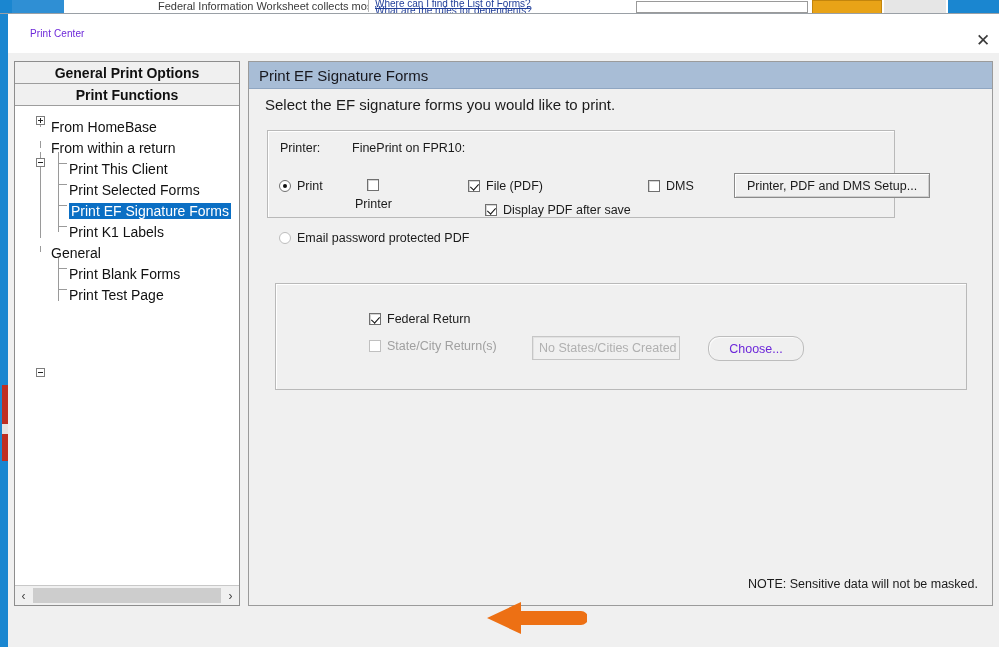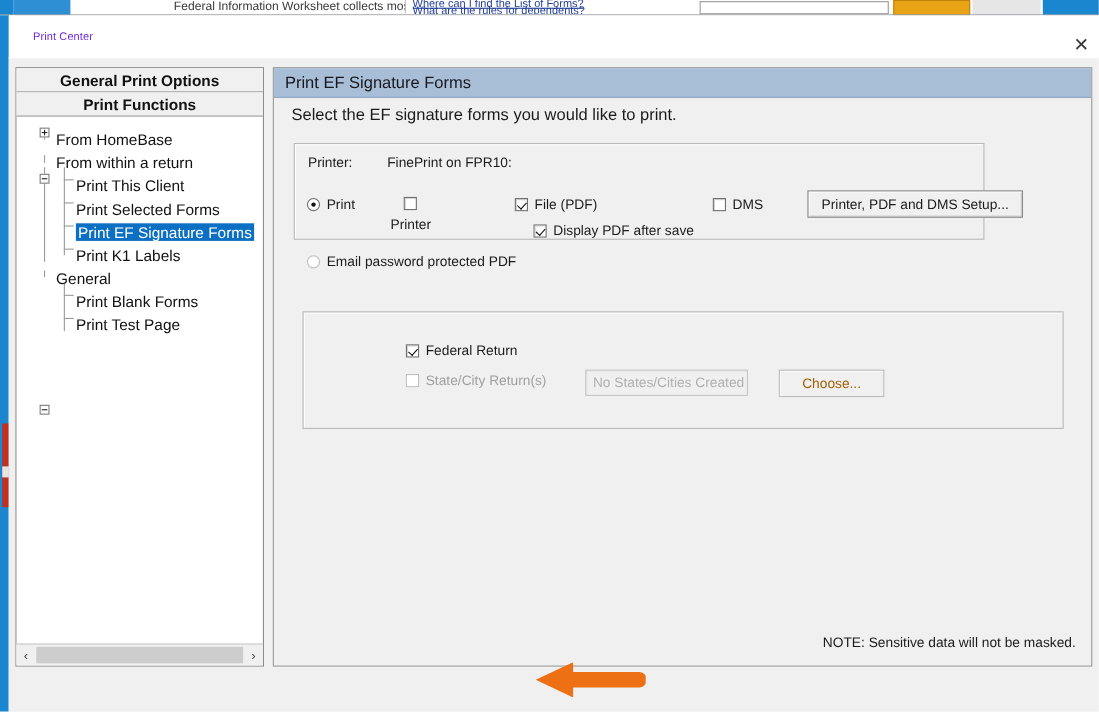--- a/index.html
+++ b/index.html
@@ -176,21 +176,21 @@
 
   
   .btn {
     box-sizing:border-box; background:#f0f0f0;
     border:1px solid #8a8a8a;
     font-size:12.5px; color:#1b1b1b;
     font-family:"Liberation Sans", sans-serif;
     display:flex; align-items:center; justify-content:center;
     box-shadow: inset 1px 1px 0 #ffffff, inset -1px -1px 0 #cfcfcf;
   }
-  .btn.disabled { color:#a16207; border-color:#bdbdbd; box-shadow:inset 1px 1px 0 #fafafa; }
+  .btn.disabled { color:#6d28d9; border-color:#bdbdbd; box-shadow:inset 1px 1px 0 #fafafa;border-radius:11px; }
 
   .textbox-dim {
     box-sizing:border-box; background:#f0f0f0; border:1px solid #c6c6c6;
     font-size:12.5px; color:#b0b0b0; display:flex; align-items:center;
     padding-left:6px;
     box-shadow: inset 1px 1px 0 #e2e2e2;
   }
 
   .note {
     position:absolute; right:14px; bottom:14px;

